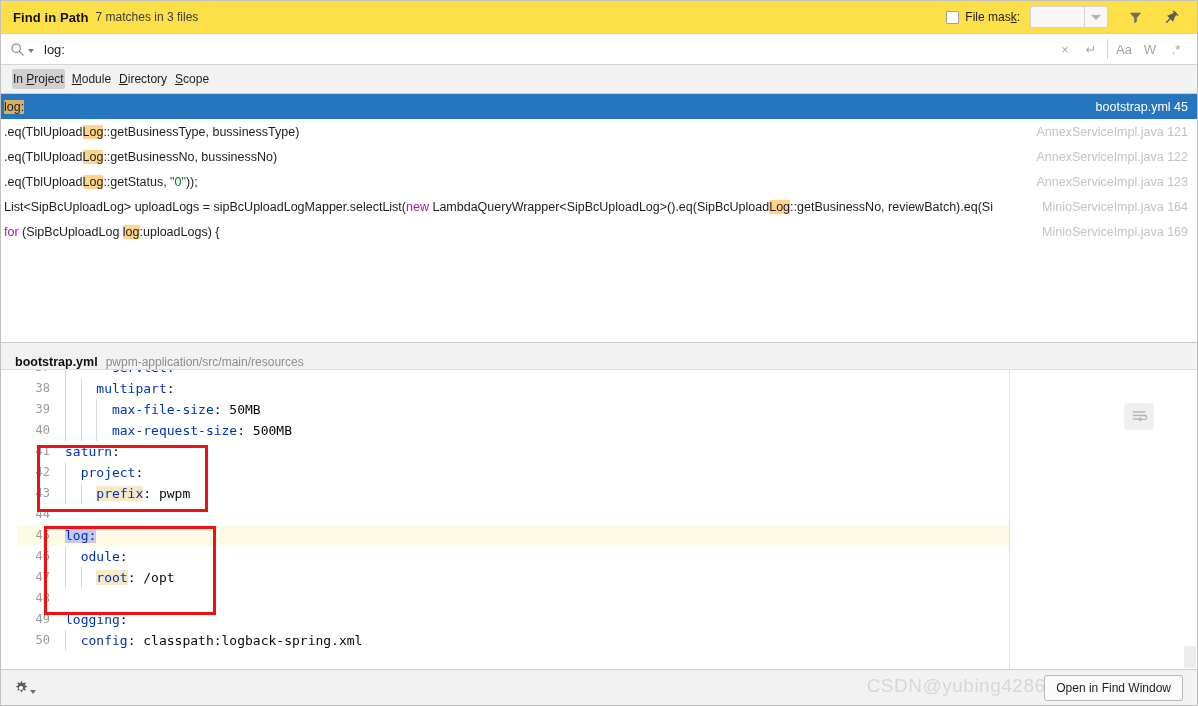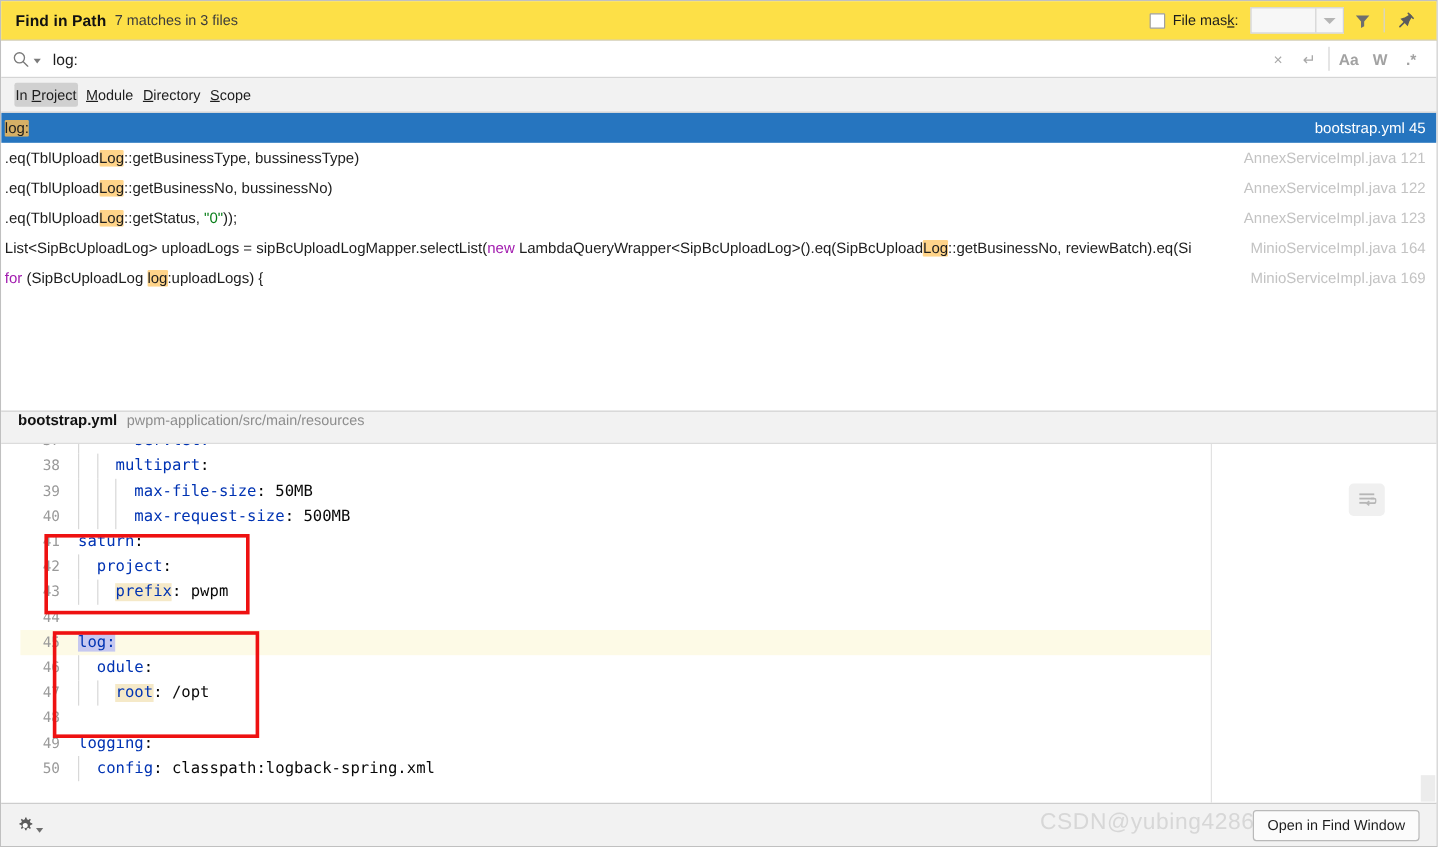--- a/index.html
+++ b/index.html
@@ -49,21 +49,21 @@
   .titlebar-right {
     margin-left: auto;
     display: flex;
     align-items: center;
     gap: 0px;
   }
   .filemask-wrap {
     display: flex;
     align-items: center;
     gap: 6px;
-    margin-right: 0;
+    margin-right: 12px;
     justify-content: flex-end;
   }
   .chk {
     width: 13px; height: 13px;
     border: 1px solid #a0a0a0;
     background: #fff;
     box-sizing: border-box;
     border-radius: 1px;
   }
   .filemask-label {
@@ -130,21 +130,21 @@
     margin-left: auto;
     display: flex;
     align-items: center;
   }
   .sm-icon {
     width: 26px; height: 26px;
     display: flex; align-items: center; justify-content: center;
     color: #a8a8a8;
     font-size: 13px;
   }
-  .sm-icon.tx { font-weight: bold; color: #a2a2a2; }
+  .sm-icon.tx { font-weight: normal; color: #a2a2a2; }
 
   
   .scoperow {
     height: 29px;
     background: #f2f2f2;
     border-bottom: 1px solid #cdcdcd;
     display: flex;
     align-items: center;
     padding-left: 11px;
     box-sizing: border-box;
@@ -205,21 +205,21 @@
   .kw { color: #a21caf; }
   .str { color: #067d17; }
 
   
   .preview-head {
     height: 28px;
     background: #f2f2f2;
     border-top: 1px solid #c9c9c9;
     border-bottom: 1px solid #dcdcdc;
     display: flex;
-    align-items: flex-start;
+    align-items: flex-end;
     padding-left: 14px;
     box-sizing: border-box;
     flex: none;
   }
   .pv-name {
     font-size: 12.5px;
     font-weight: bold;
     color: #111;
   }
   .pv-path {

